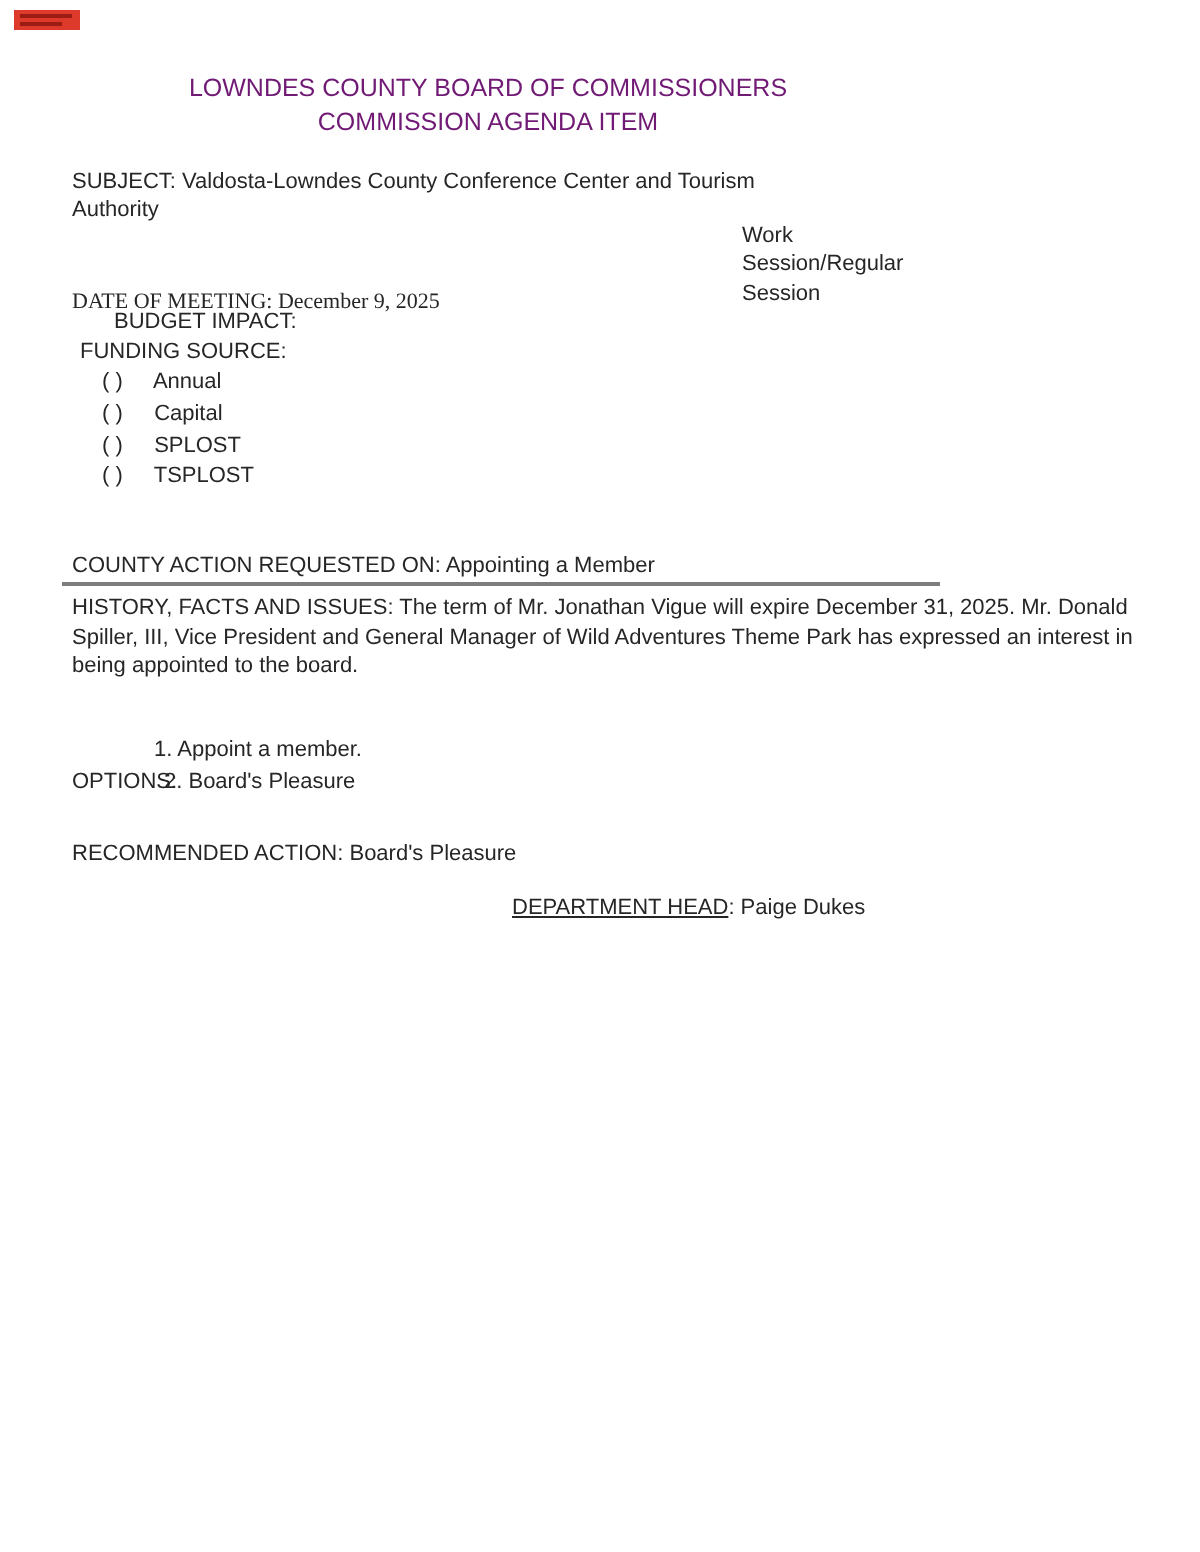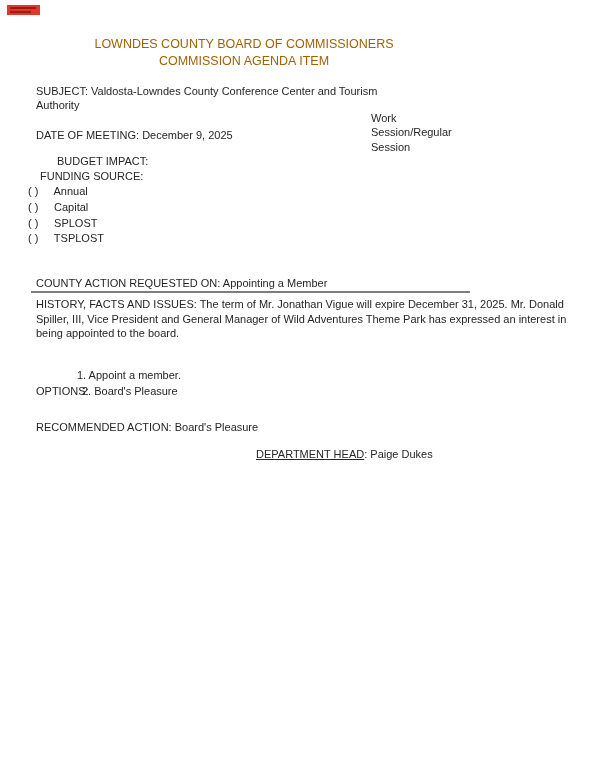--- a/index.html
+++ b/index.html
@@ -32,32 +32,32 @@
   .stamp .ink2 {
     position: absolute; left: 3px; top: 6px;
     width: 21px; height: 2px; background: #9b1c12;
   }
 
   .header {
     left: 0; top: 36px; width: 488px;
     text-align: center;
     font-size: 12.5px;
     line-height: 16.5px;
-    color: #a16207;
+    color: #701a75;
   }
 
   .subject { left: 36px; top: 84px; width: 345px; }
 
   .session { left: 371px; top: 111px; width: 110px; line-height: 14.3px; }
 
-  .date-line   { left: 36px; top: 128px; }
+  .date-line   { left: 36px; top: 144px; font-family: Liberation Serif, serif; }
   .budget-line { left: 37px; top: 154px; padding-left: 20px; }
   .funding-line{ left: 40px; top: 169px; }
 
-  .fund-list { left: 28px; top: 184px; width: 200px; }
+  .fund-list { left: 51px; top: 184px; width: 200px; }
   .fund-row  { height: 15.8px; }
   .fund-mark { display: inline-block; width: 23px; }
 
   .county-action { left: 36px; top: 276px; width: 480px; }
   .county-rule {
     left: 31px; top: 291px;
     width: 439px; height: 2px;
     background: #7d7d7d;
   }
 

